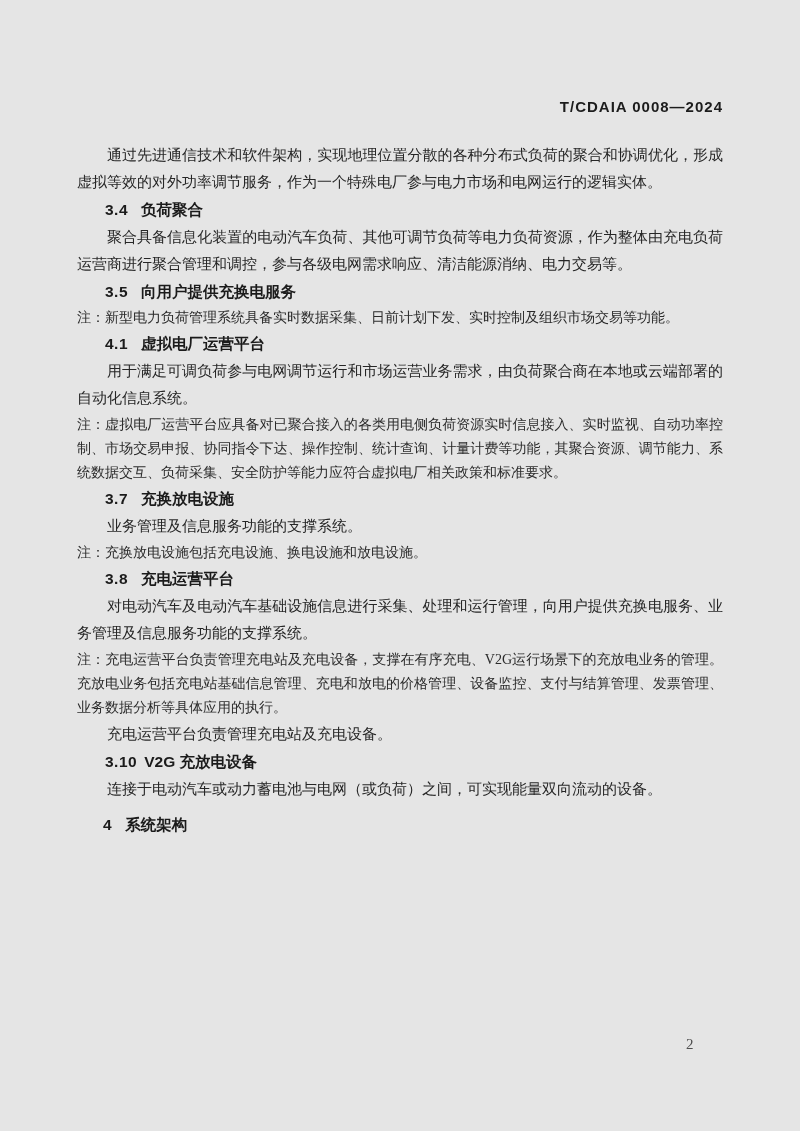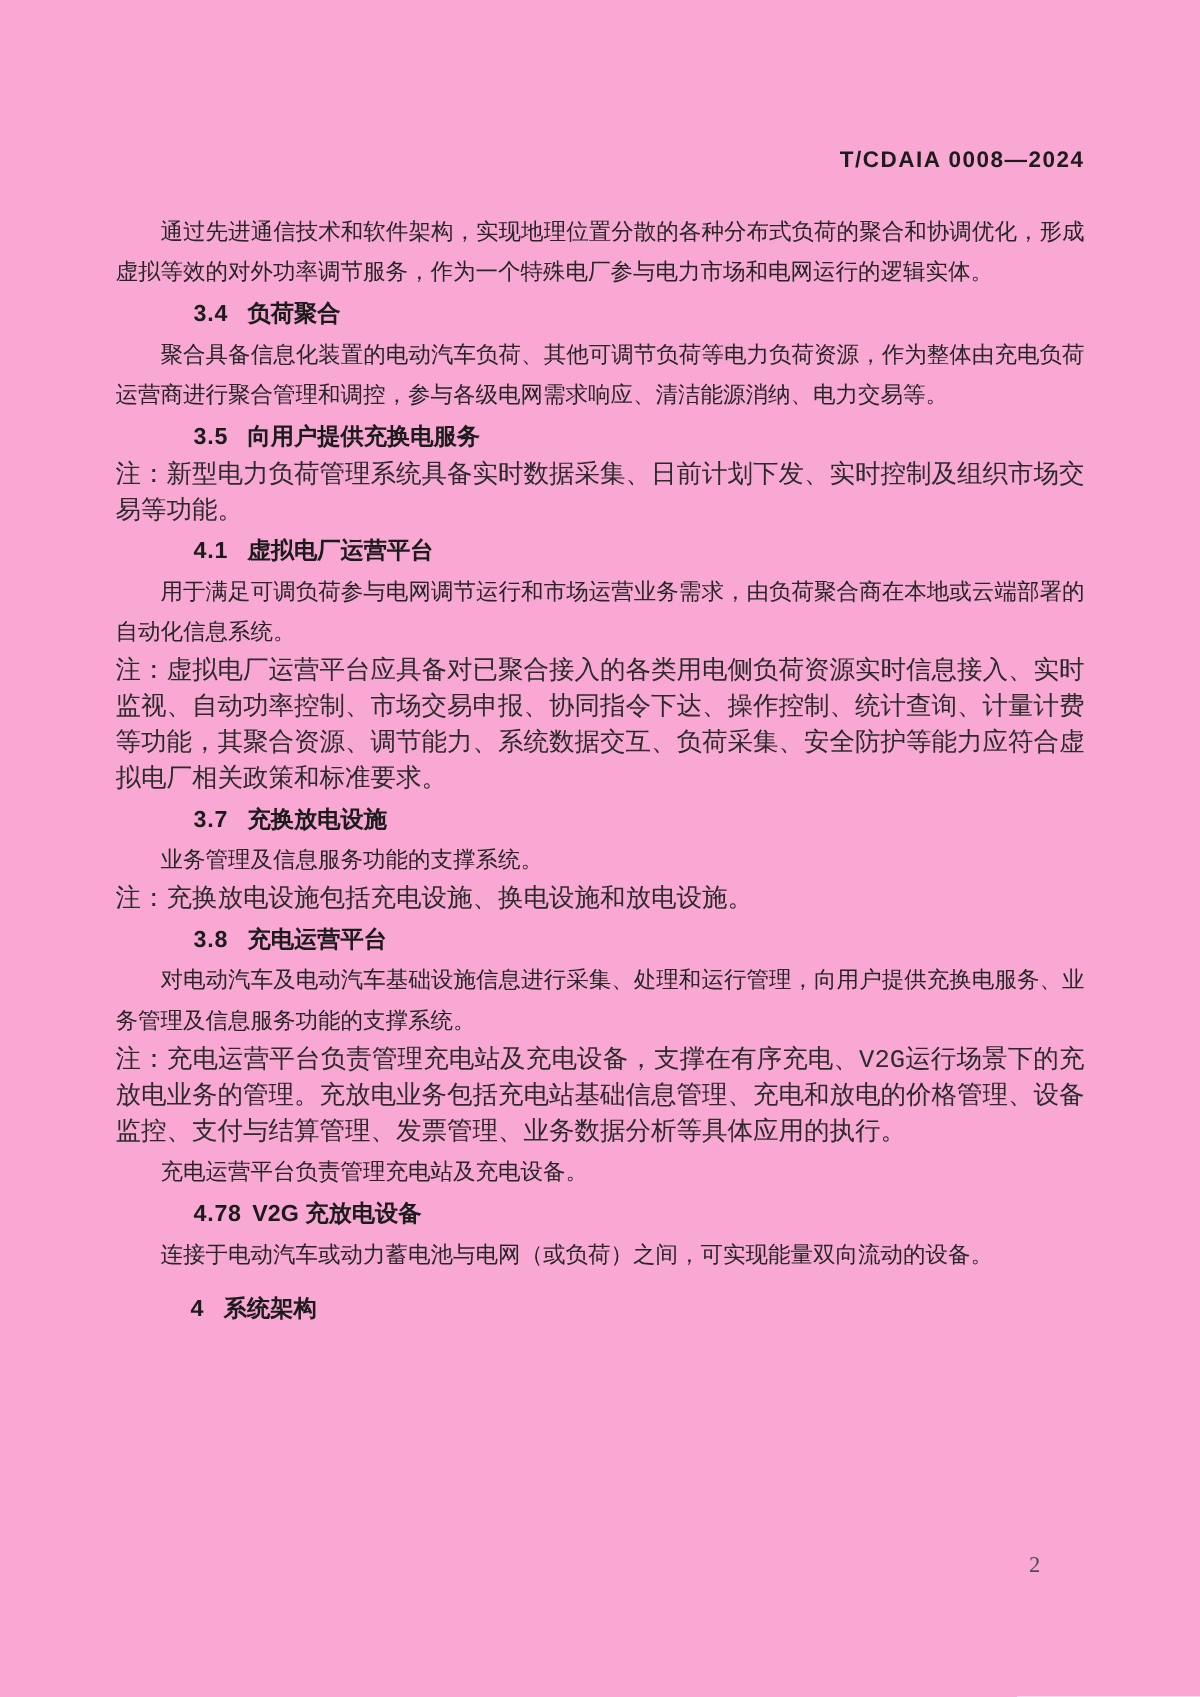--- a/index.html
+++ b/index.html
@@ -4,21 +4,21 @@
 <style>
   html, body {
     margin: 0;
     padding: 0;
     background: #ffffff;
   }
   .page {
     position: relative;
     width: 800px;
     height: 1131px;
-    background: #f9a8d4;
+    background: #e5e5e5;
     overflow: hidden;
     color: #232323;
   }
   .content {
     position: absolute;
     left: 77px;
     top: 98px;
     width: 646px;
   }
   .running-head {
@@ -49,32 +49,31 @@
     margin: 1px 0;
     padding-left: 28px;
     color: #1b1b1b;
     display: flex;
     align-items: baseline;
   }
   .term-heading .sec-num {
     margin-right: 13px;
     letter-spacing: 0.5px;
     flex: 0 0 auto;
-    margin-left: 24px;
   }
   .term-heading.tight .sec-num {
     margin-right: 7px;
   }
   .term-heading.chapter {
     margin-top: 9px;
     padding-left: 26px;
   }
   p.note {
-    font-family: Liberation Mono, monospace;
-    font-size: 17px;
+    font-family: Liberation Serif, serif;
+    font-size: 14px;
     line-height: 24px;
     text-align: justify;
     text-justify: inter-character;
     margin: 1px 0;
     color: #2b2b2b;
   }
   .page-number {
     position: absolute;
     left: 686px;
     top: 1036px;
@@ -122,21 +121,21 @@
     <div class="term-heading">
       <span class="sec-num">3.8</span>
       <span class="sec-title">充电运营平台</span>
     </div>
     <p class="body">对电动汽车及电动汽车基础设施信息进行采集、处理和运行管理，向用户提供充换电服务、业务管理及信息服务功能的支撑系统。</p>
     <p class="note">注：充电运营平台负责管理充电站及充电设备，支撑在有序充电、V2G运行场景下的充放电业务的管理。充放电业务包括充电站基础信息管理、充电和放电的价格管理、设备监控、支付与结算管理、发票管理、业务数据分析等具体应用的执行。</p>
 
     <p class="body">充电运营平台负责管理充电站及充电设备。</p>
 
     <div class="term-heading tight">
-      <span class="sec-num">4.78</span>
+      <span class="sec-num">3.10</span>
       <span class="sec-title">V2G 充放电设备</span>
     </div>
     <p class="body">连接于电动汽车或动力蓄电池与电网（或负荷）之间，可实现能量双向流动的设备。</p>
 
     <div class="term-heading chapter">
       <span class="sec-num">4</span>
       <span class="sec-title">系统架构</span>
     </div>
 
   </div>

